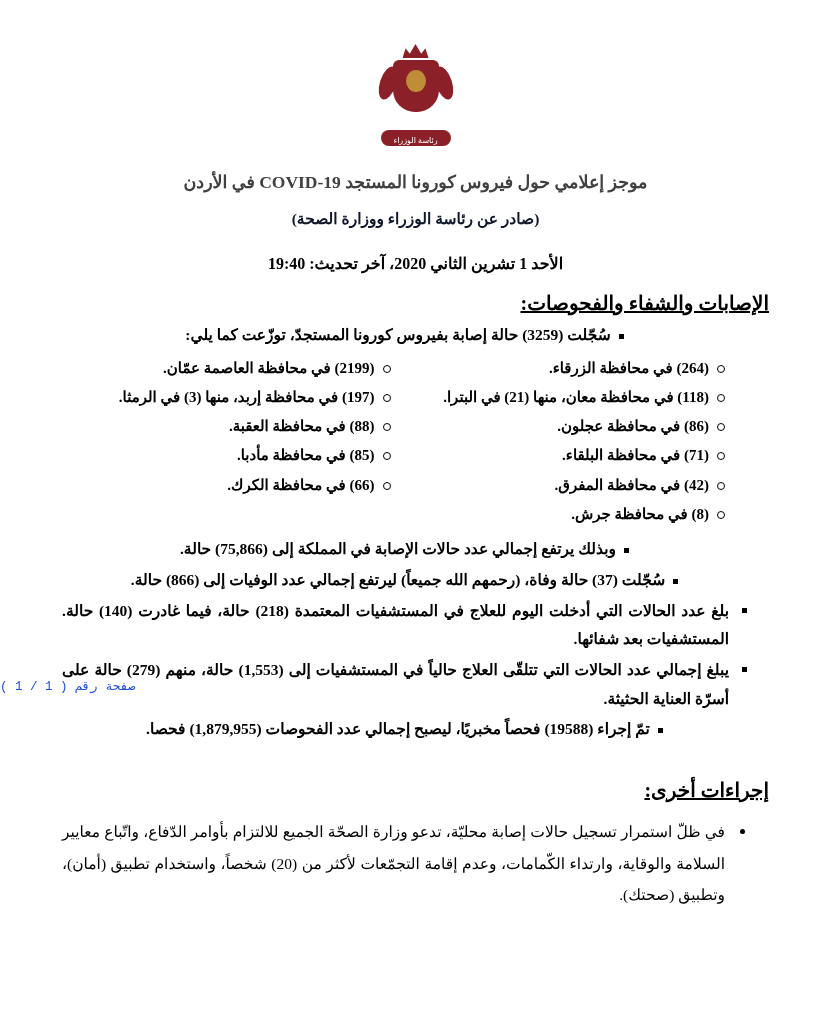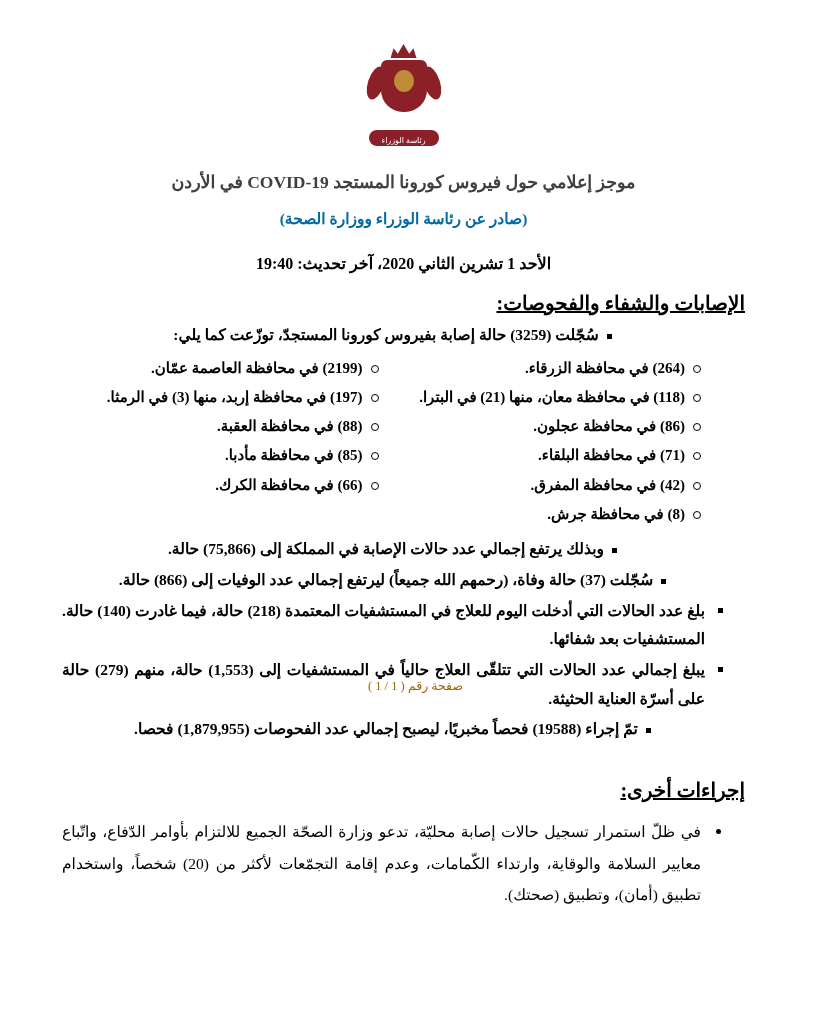--- a/index.html
+++ b/index.html
@@ -12,21 +12,21 @@
     height: 1024px;
     font-family: "Liberation Serif", "DejaVu Serif", serif;
     color: #000000;
     position: relative;
     overflow: hidden;
   }
   .page {
     width: 831px;
     height: 736px;
     box-sizing: border-box;
-    padding: 30px 86px 0 62px;
+    padding: 30px 62px 0 62px;
     position: relative;
   }
 
   
   .emblem-wrap {
     text-align: center;
     margin-top: 14px;
     margin-bottom: 10px;
   }
   .emblem {
@@ -102,21 +102,21 @@
   .title-main {
     text-align: center;
     color: #404040;
     font-weight: bold;
     font-size: 17.5px;
     margin: 6px 0 0 0;
     line-height: 1.6;
   }
   .title-sub {
     text-align: center;
-    color: #0369a1;
+    color: #0f172a;
     font-weight: bold;
     font-size: 15.5px;
     margin: 14px 0 0 0;
   }
   .dateline {
     text-align: center;
     font-weight: bold;
     font-size: 16px;
     margin: 26px 0 0 0;
   }
@@ -222,24 +222,24 @@
     border-radius: 50%;
     background: #000;
   }
 
   
   .footer {
     position: absolute;
     left: 0;
     right: 0;
     bottom: 42px;
-    text-align: center;
+    text-align: left;
     font-size: 12.5px;
-    color: #a16207;
-    font-family: Liberation Serif, serif;
+    color: #1d4ed8;
+    font-family: Liberation Mono, monospace;
   }
 </style>
 </head>
 <body>
 
 <div class="page">
 
   <div class="emblem-wrap">
     <div class="emblem">
       <div class="crown"></div>

